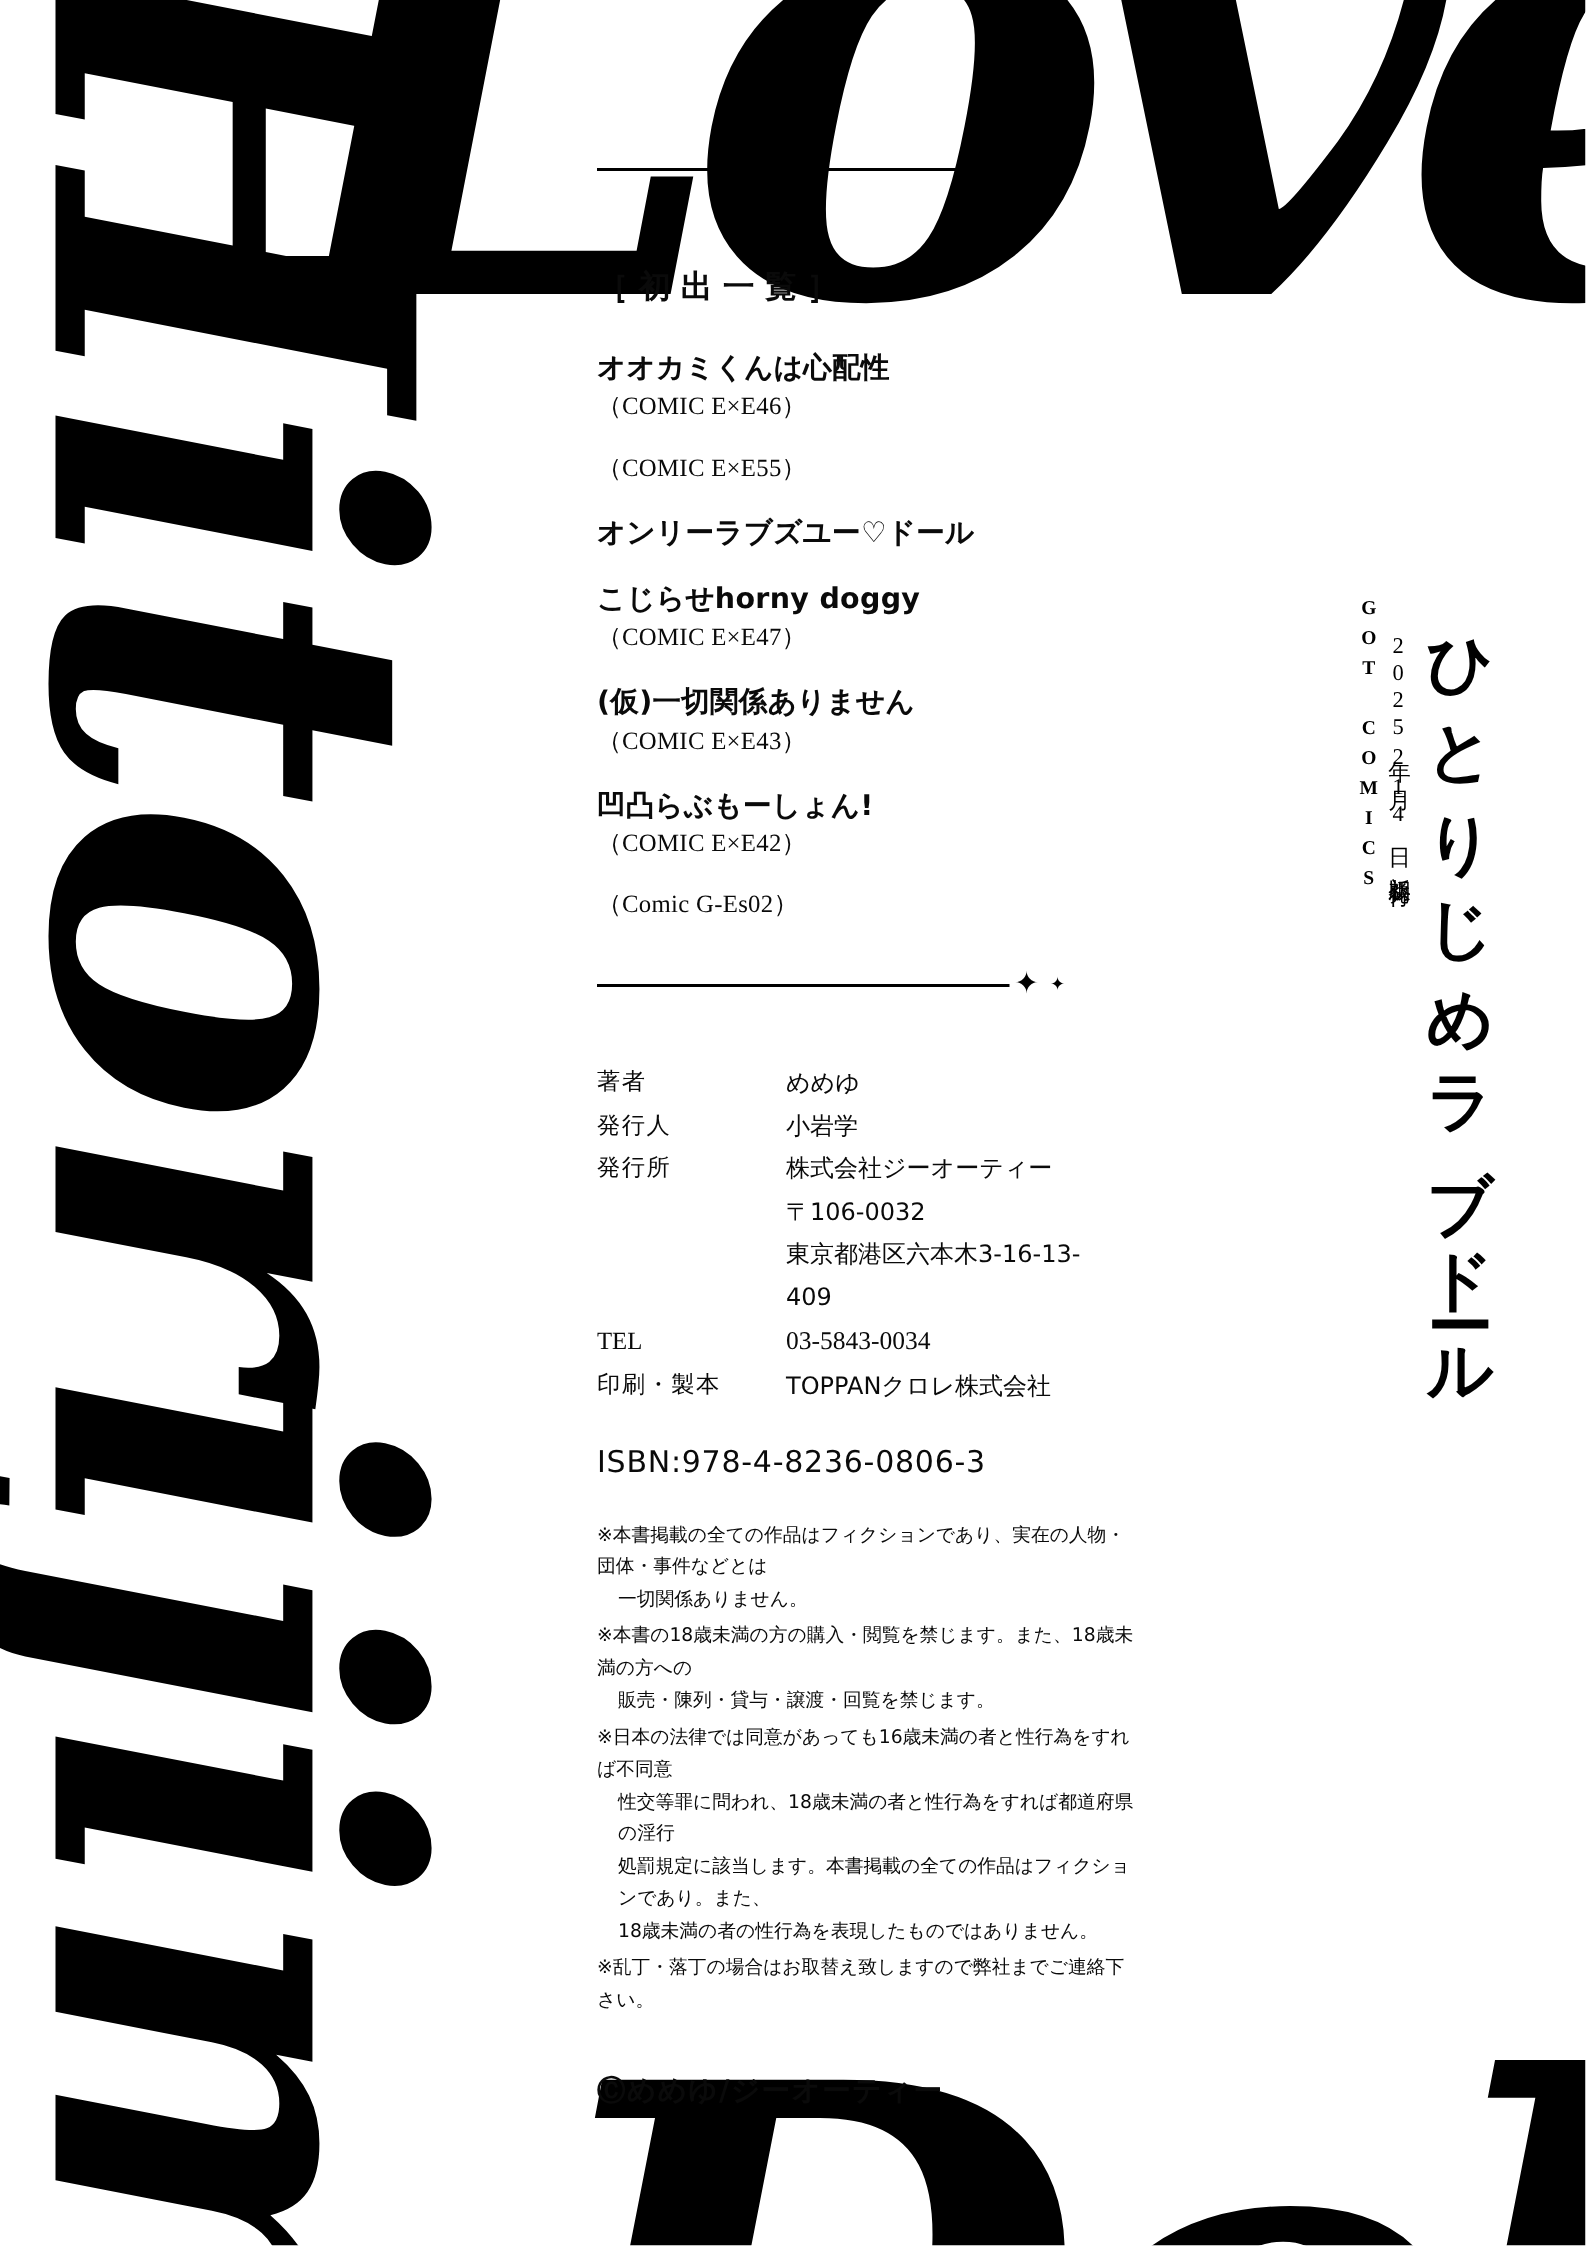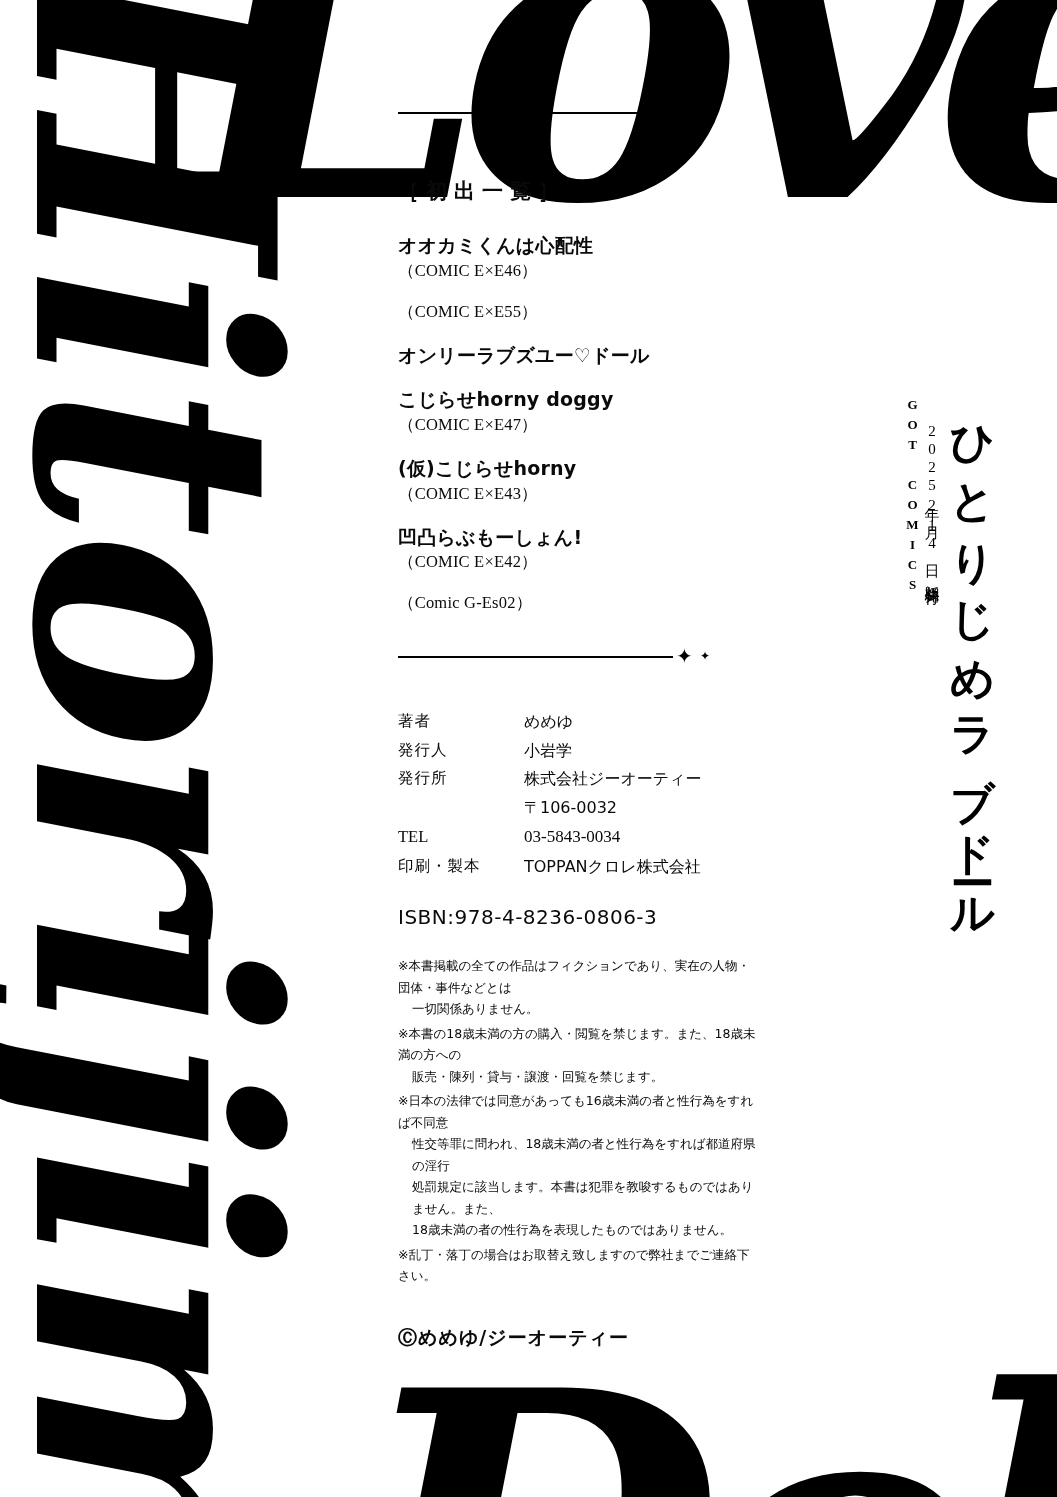--- a/index.html
+++ b/index.html
@@ -268,21 +268,21 @@
         <div class="story-source">（COMIC E×E55）</div>
       </div>
       <div class="story">
         <div class="story-title">オンリーラブズユー♡ドール</div>
       </div>
       <div class="story">
         <div class="story-title">こじらせhorny doggy</div>
         <div class="story-source">（COMIC E×E47）</div>
       </div>
       <div class="story">
-        <div class="story-title">(仮)こじらせhorny</div>
+        <div class="story-title">(仮)一切関係ありません</div>
         <div class="story-source">（COMIC E×E43）</div>
       </div>
       <div class="story">
         <div class="story-title">凹凸らぶもーしょん!</div>
         <div class="story-source">（COMIC E×E42）</div>
       </div>
       <div class="story">
         <div class="story-source">（Comic G-Es02）</div>
       </div>
     </div>
@@ -300,20 +300,21 @@
       </div>
       <div class="imprint-row">
         <div class="imprint-key">発行人</div>
         <div class="imprint-val">小岩学</div>
       </div>
       <div class="imprint-row">
         <div class="imprint-key">発行所</div>
         <div class="imprint-val">株式会社ジーオーティー</div>
       </div>
       <div class="imprint-cont">〒106-0032</div>
+      <div class="imprint-cont">東京都港区六本木3-16-13-409</div>
       <div class="imprint-row">
         <div class="imprint-key latin">TEL</div>
         <div class="imprint-val latin">03-5843-0034</div>
       </div>
       <div class="imprint-row">
         <div class="imprint-key">印刷・製本</div>
         <div class="imprint-val">TOPPANクロレ株式会社</div>
       </div>
     </div>
 
@@ -324,21 +325,21 @@
         <span>※本書掲載の全ての作品はフィクションであり、実在の人物・団体・事件などとは</span>
         <span class="cont">一切関係ありません。</span>
       </div>
       <div class="notice">
         <span>※本書の18歳未満の方の購入・閲覧を禁じます。また、18歳未満の方への</span>
         <span class="cont">販売・陳列・貸与・譲渡・回覧を禁じます。</span>
       </div>
       <div class="notice">
         <span>※日本の法律では同意があっても16歳未満の者と性行為をすれば不同意</span>
         <span class="cont">性交等罪に問われ、18歳未満の者と性行為をすれば都道府県の淫行</span>
-        <span class="cont">処罰規定に該当します。本書は犯罪を教唆するものではありません。また、</span>
+        <span class="cont">処罰規定に該当します。本書掲載の全ての作品はフィクションであり。また、</span>
         <span class="cont">18歳未満の者の性行為を表現したものではありません。</span>
       </div>
       <div class="notice">
         <span>※乱丁・落丁の場合はお取替え致しますので弊社までご連絡下さい。</span>
       </div>
     </div>
 
     <div class="copyright">Ⓒめめゆ/ジーオーティー</div>
 
   </div>

